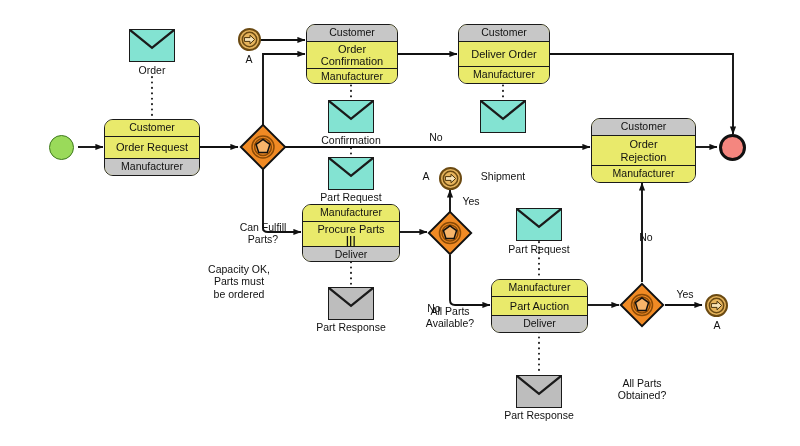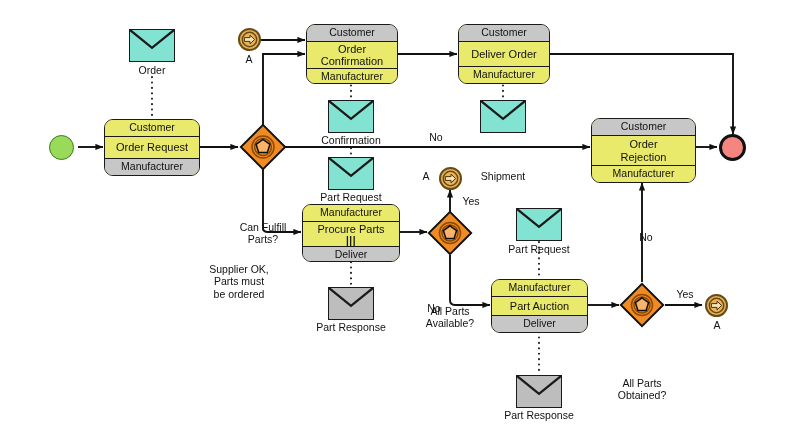--- a/index.html
+++ b/index.html
@@ -262,18 +262,18 @@
 
   <div class="lbl" style="left:456px;top:195px;width:30px;">Yes</div>
 
   <div class="lbl" style="left:419px;top:302px;width:30px;">No</div>
 
   <div class="lbl" style="left:631px;top:231px;width:30px;">No</div>
 
   <div class="lbl" style="left:670px;top:288px;width:30px;">Yes</div>
 
   <div class="lbl multi" style="left:184px;top:215px;width:110px;">
-    <span>Supplier OK,</span><br>
+    <span>Capacity OK,</span><br>
     <span>Parts must</span><br>
     <span>be ordered</span>
   </div>
 
 </div>
 
 </body></html>

